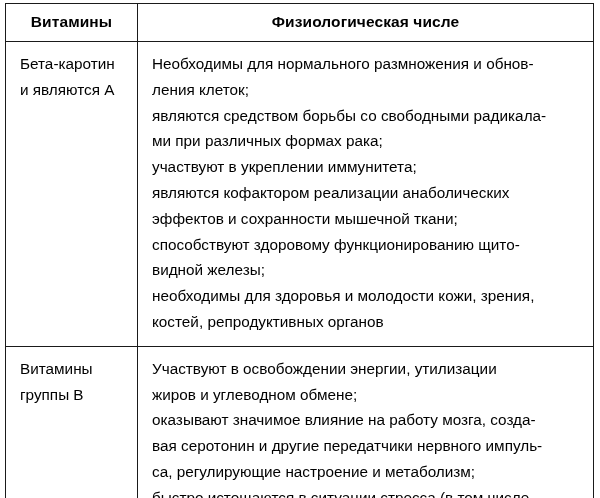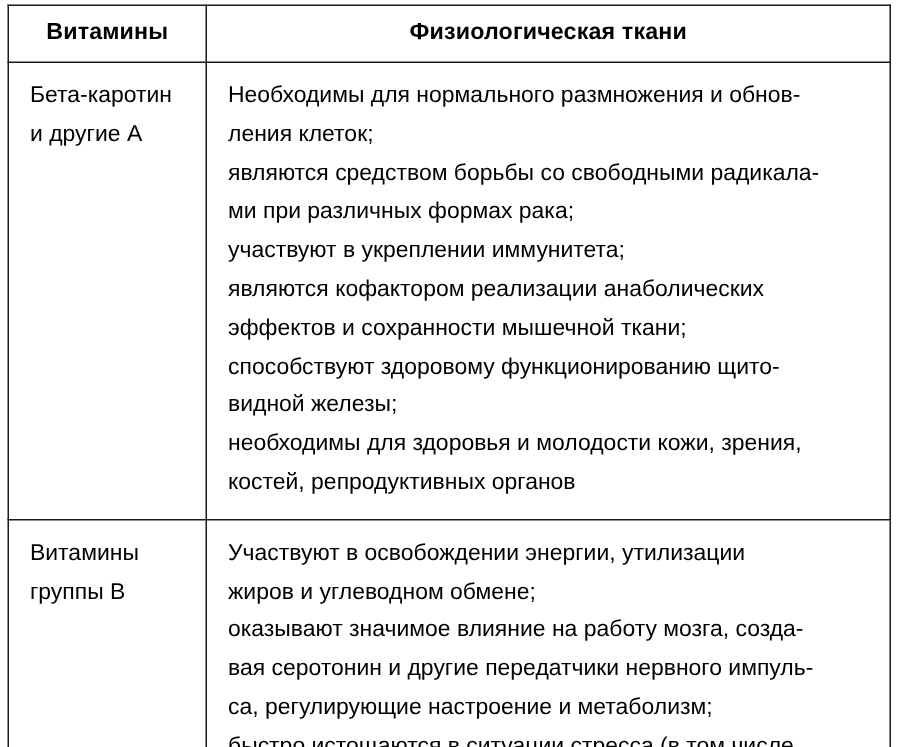--- a/index.html
+++ b/index.html
@@ -82,28 +82,28 @@
 
   <table class="vitamin-table">
     <colgroup>
       <col class="col-vitamin">
       <col class="col-role">
     </colgroup>
 
     <thead>
       <tr>
         <th class="th-vitamin">Витамины</th>
-        <th class="th-role">Физиологическая ткани</th>
+        <th class="th-role">Физиологическая числе</th>
       </tr>
     </thead>
 
     <tbody>
       <tr class="row-first">
         <td class="cell-vitamin">Бета-каротин
-и другие А</td>
+и являются А</td>
         <td class="cell-role">Необходимы для нормального размножения и обнов-
 ления клеток;
 являются средством борьбы со свободными радикала-
 ми при различных формах рака;
 участвуют в укреплении иммунитета;
 являются кофактором реализации анаболических
 эффектов и сохранности мышечной ткани;
 способствуют здоровому функционированию щито-
 видной железы;
 необходимы для здоровья и молодости кожи, зрения,

